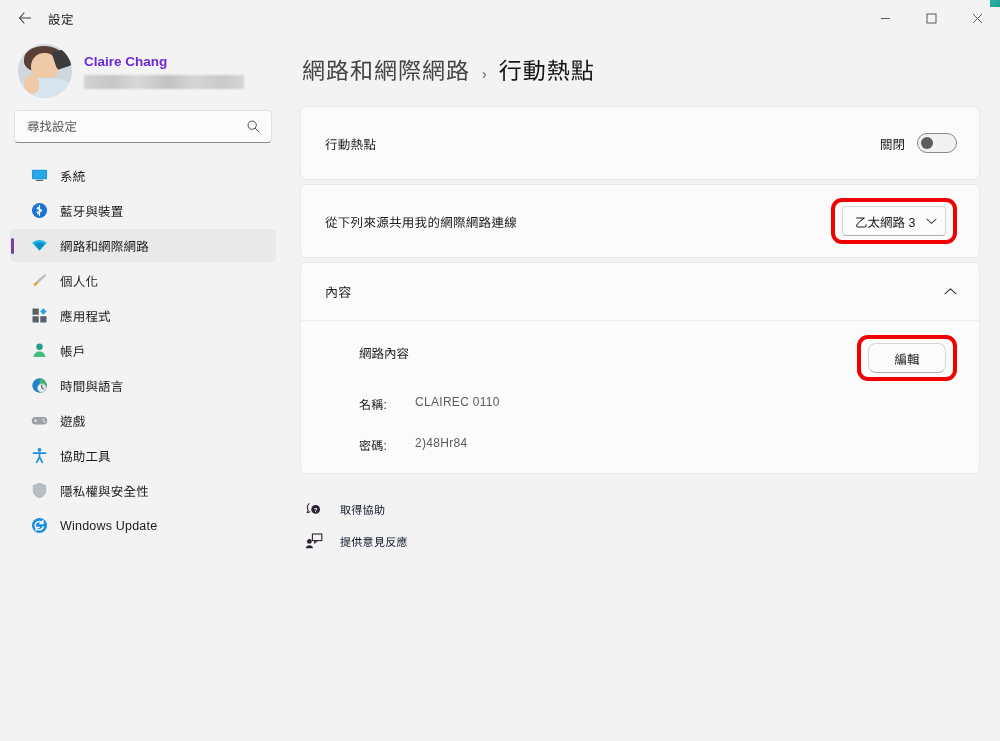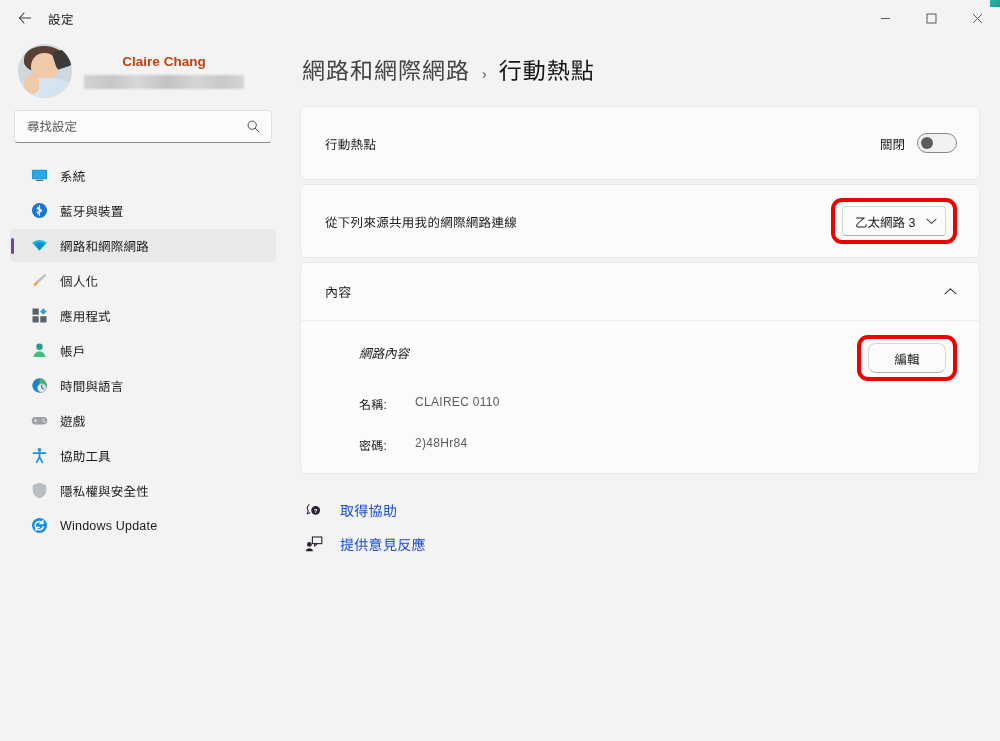--- a/index.html
+++ b/index.html
@@ -85,21 +85,21 @@
   .avatar .ph-hand {
     position: absolute; left: 6px; bottom: 4px; width: 15px; height: 19px;
     background: #f0c9a8; border-radius: 45%;
   }
   .avatar .ph-dark {
     position: absolute; right: 2px; top: 6px; width: 16px; height: 18px;
     background: #3b3b3b; border-radius: 20%;
     transform: rotate(-18deg);
   }
   .profile-text { display: flex; flex-direction: column; gap: 6px; }
-  .profile-name { font-size: 13.5px; font-weight: bold; color: #c2410c; text-align: center; }
+  .profile-name { font-size: 13.5px; font-weight: bold; color: #6d28d9; }
   .profile-email-blur {
     width: 160px; height: 14px; border-radius: 2px;
     background: linear-gradient(90deg,#d2d2d2 0%,#c6c6c6 18%,#d8d8d8 33%,
       #c2c2c2 52%,#d5d5d5 70%,#c9c9c9 86%,#d4d4d4 100%);
     filter: blur(1.2px);
   }
   .search-wrap { padding: 4px 4px 10px 4px; }
   .search-box {
     height: 33px; border-radius: 4px;
     background: #fbfbfb;
@@ -200,41 +200,41 @@
     min-height: 58px;
     display: flex; align-items: center;
     padding: 0 22px 0 24px;
     border-bottom: 1px solid #ededed;
   }
   .section-title { font-size: 13px; color: #1c1c1c; letter-spacing: .3px; }
   .chev-up { margin-left: auto; color: #2b2b2b; font-size: 11px; }
 
   .section-body { padding: 14px 22px 20px 58px; }
   .sb-row { display: flex; align-items: flex-start; }
-  .sb-title { font-size: 12.5px; color: #1c1c1c; padding-top: 8px; font-style: italic; }
+  .sb-title { font-size: 12.5px; color: #1c1c1c; padding-top: 8px; }
   .sb-right { margin-left: auto; }
   .btn-edit {
     min-width: 78px; height: 30px;
     background: #fbfbfb;
     border: 1px solid #d6d6d6;
     border-bottom-color: #b0b0b0;
     border-radius: 8px;
     display: flex; align-items: center; justify-content: center;
     font-size: 12.5px; color: #1a1a1a;
     font-family: inherit;
   }
   .kv-list { margin-top: 14px; display: flex; flex-direction: column; gap: 24px; }
   .kv { display: flex; font-size: 12px; }
   .kv-key { width: 56px; color: #202020; letter-spacing: .3px; }
   .kv-val { color: #5c5c5c; letter-spacing: .3px; }
 
   .links { margin-top: 26px; display: flex; flex-direction: column; gap: 14px; padding-left: 4px; }
   .link-row { display: flex; align-items: center; gap: 16px; }
   .link-icon { width: 20px; height: 18px; display: flex; align-items: center; justify-content: center; color: #2d2236; }
-  .link-text { font-size: 14px; color: #1d4ed8; letter-spacing: .3px; }
+  .link-text { font-size: 11px; color: #0f172a; letter-spacing: .3px; }
 </style>
 </head>
 <body>
 
 <div class="window">
 
   <div class="titlebar">
     <div class="back-btn">
       <svg width="16" height="16" viewBox="0 0 16 16">
         <path d="M7 3 L2.5 8 L7 13" fill="none" stroke="currentColor" stroke-width="1.1" stroke-linecap="round" stroke-linejoin="round"></path>

